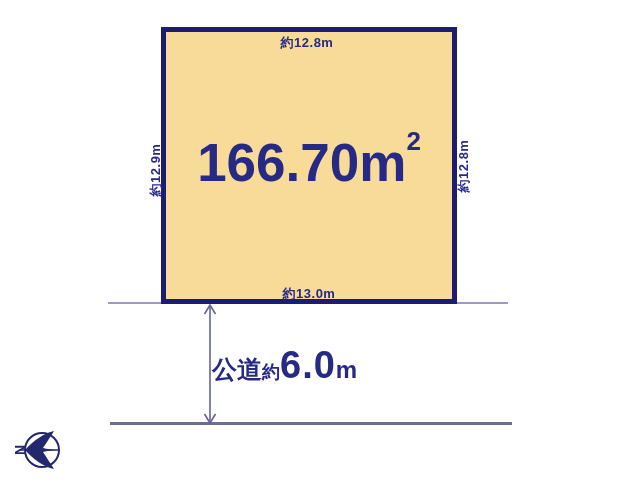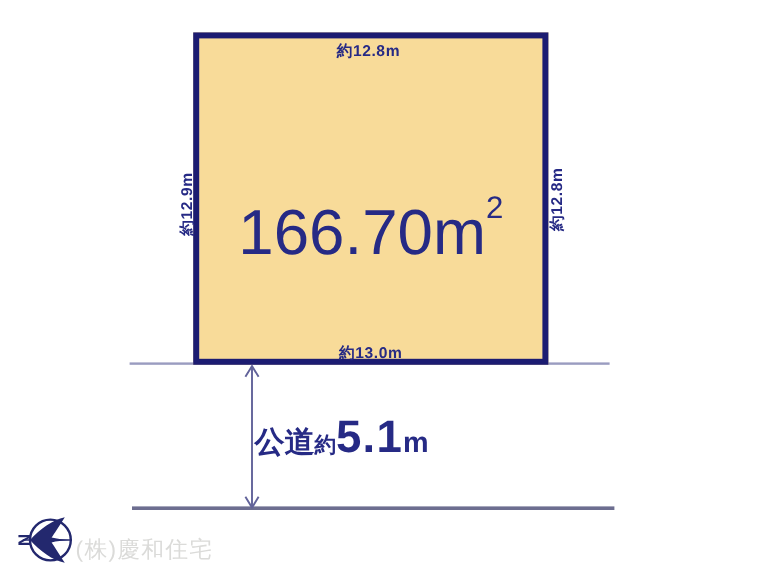--- a/index.html
+++ b/index.html
@@ -44,25 +44,24 @@
   .dim.top{left:307px;top:34px;transform:translateX(-50%);}
   .dim.bottom{left:309px;top:285px;transform:translateX(-50%);}
   .dim.left{left:156px;top:170px;transform:translate(-50%,-50%) rotate(-90deg);}
   .dim.right{left:464px;top:166px;transform:translate(-50%,-50%) rotate(-90deg);}
   
   .area{
     position:absolute;
     left:309px;top:162px;
     transform:translate(-50%,-50%);
     font-size:53px;
-    font-weight:normal;
+    font-weight:bold;
     white-space:nowrap;
     color:var(--navy-text);
     z-index:3;
-    margin-top:32px;
   }
   .area sup{
     font-size:26px;
     vertical-align:top;
     position:relative;
     top:-6px;
   }
   
   .road-line{position:absolute;z-index:1;}
   .road-line.upper{left:108px;top:302px;width:400px;height:2px;background:var(--road-line-upper);}
@@ -112,25 +111,24 @@
   <div class="road-line upper"></div>
   <div class="road-line lower"></div>
 
   <svg class="arrow-svg" width="20" height="120" viewBox="0 0 20 120">
     <line x1="10" y1="2" x2="10" y2="118" stroke="var(--arrow)" stroke-width="1.6"></line>
     <polyline points="4.5,10 10,1 15.5,10" fill="none" stroke="var(--arrow)" stroke-width="1.6"></polyline>
     <polyline points="4.5,110 10,119 15.5,110" fill="none" stroke="var(--arrow)" stroke-width="1.6"></polyline>
   </svg>
 
   <div class="road-label">
-    <span class="kanji">公道</span><span class="approx">約</span><span class="num">5.1</span><span class="unit">m</span>
+    <span class="kanji">公道</span><span class="approx">約</span><span class="num">6.0</span><span class="unit">m</span>
   </div>
 
   <svg class="compass-svg" width="62" height="50" viewBox="0 0 62 50">
     <circle cx="34" cy="24" r="17" fill="none" stroke="#23286E" stroke-width="2"></circle>
     <line x1="11" y1="24" x2="52" y2="24" stroke="#23286E" stroke-width="1.4"></line>
     <path d="M17 24 C25 15 36 7 46 5 C41 13 37 19 35 22 C39 23 44 23.6 49 24 C44 24.4 39 25 35 26 C37 29 41 35 46 43 C36 41 25 33 17 24 Z" fill="#23286E"></path>
     <text x="13" y="24" font-size="14" font-weight="bold" fill="#23286E" text-anchor="middle" dominant-baseline="middle" transform="rotate(-90 13 24)">N</text>
   </svg>
 
-  <div class="company">(株)慶和住宅</div>
 
 </div>
 
 </body></html>

